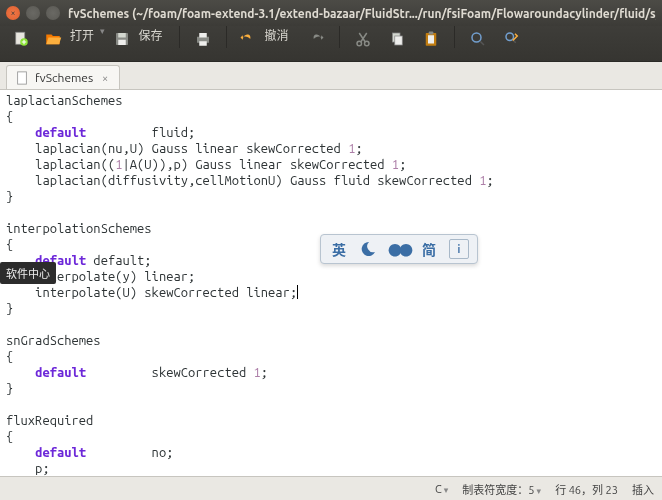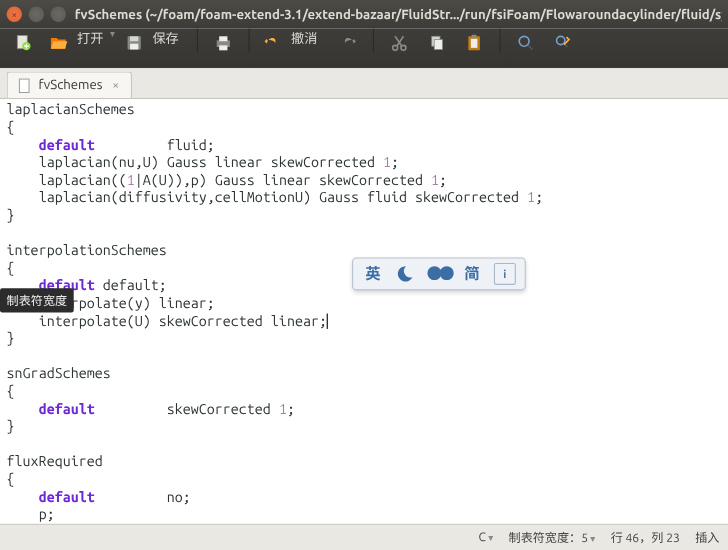--- a/index.html
+++ b/index.html
@@ -158,21 +158,21 @@
 <span>fluxRequired</span>
 <span>{</span>
 <span>    </span><span class="kw">default</span><span>         no;</span>
 <span>    p;</span>
 
 <span></span>
 <span></span>
 </div>
 
 <div class="tooltip">
-  <span>制表符宽度</span>
+  <span>软件中心</span>
 </div>
 
 <div class="ime">
   <span class="ime-item">英</span>
   <span class="ime-item">
     <svg viewBox="0 0 16 16">
         <path d="M8 1a7 7 0 1 0 6 10A6 6 0 0 1 8 1z" fill="#3b6ea5"></path>
       </svg>
   </span>
   <span class="ime-item" style="letter-spacing:-3px;">●●</span>

